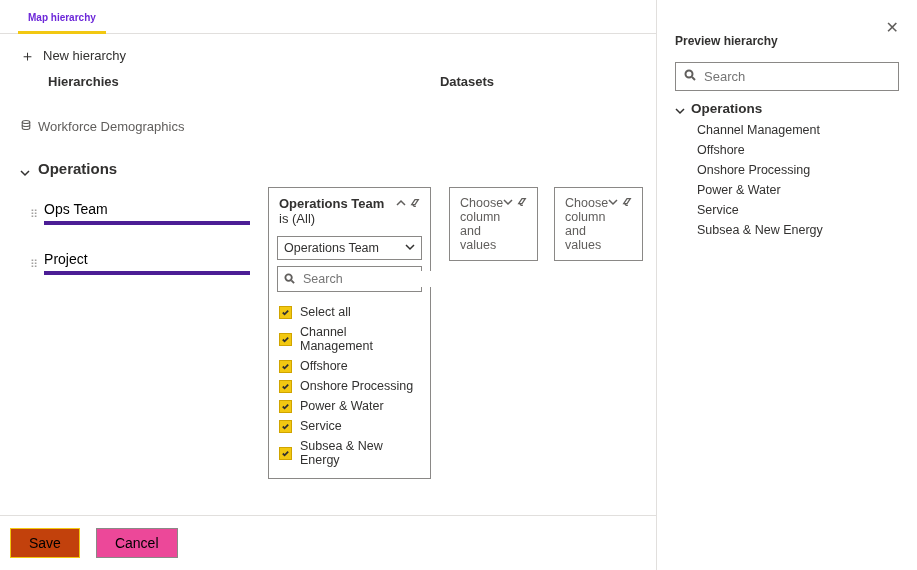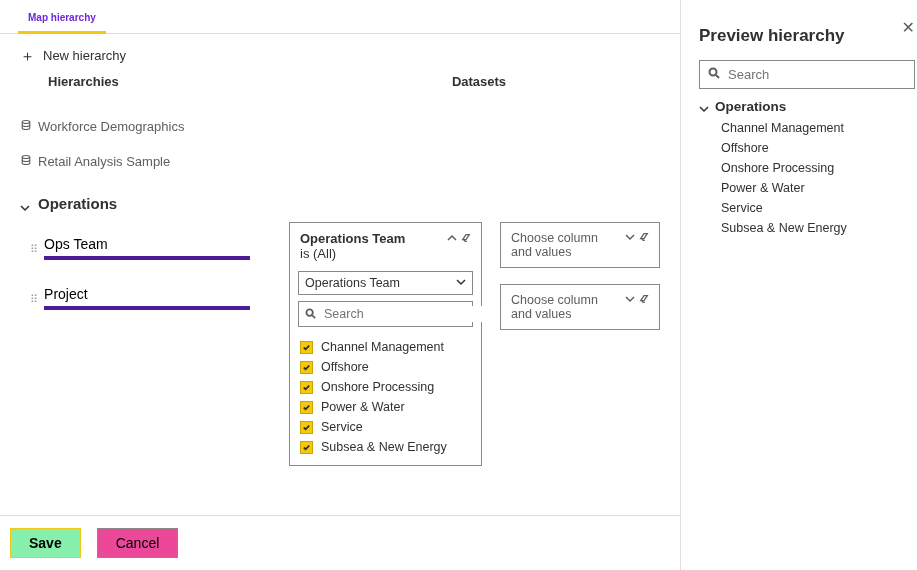--- a/index.html
+++ b/index.html
@@ -29,47 +29,47 @@
   .section-head { display: flex; align-items: center; gap: 8px; padding: 18px 20px 10px 20px; font-weight: 600; font-size: 15px; }
   .chev { width: 10px; height: 10px; }
   .chev svg { stroke: #323130; stroke-width: 1.5; fill: none; }
 
   .grid { display: flex; padding: 0 20px 0 20px; gap: 18px; align-items: flex-start; }
   .levels { width: 230px; flex-shrink: 0; }
   .level-row { display: flex; align-items: flex-end; gap: 8px; margin: 10px 0 22px 10px; }
   .grip { color: #a19f9d; font-size: 11px; letter-spacing: -2px; cursor: grab; padding-bottom:4px;}
   .level-input { flex: 1; border: none; border-bottom: 4px solid #4c1d95; font-size: 14px; padding: 4px 0; background: transparent; outline:none;}
 
-  .cards-col { width: 160px; display:flex; flex-direction:column; gap:16px; }
+  .cards-col { width: 160px; display:flex; flex-direction:row; gap:16px; }
   .card { border: 1px solid #8a8886; padding: 8px 10px; position: relative; font-size: 12.5px; color: #605e5c; }
   .card .card-top { display:flex; justify-content:space-between; align-items:flex-start;}
   .card .card-icons { display:flex; gap:4px; align-items:center; color:#605e5c;}
   .card .card-icons svg { width:10px; height:10px; stroke:#605e5c; fill:none; stroke-width:1.5;}
   .eraser svg { width:11px; height:11px; }
 
-  .dropdown-card { border:1px solid #8a8886; width:193px; position:relative;margin-left:21px;}
+  .dropdown-card { border:1px solid #8a8886; width:163px; position:relative;}
   .dd-head { padding:8px 10px; display:flex; justify-content:space-between; align-items:flex-start;}
   .dd-head strong { font-weight:600; color:#323130;}
   .dd-head .card-icons { display:flex; gap:4px; align-items:center;}
   .dd-head .card-icons svg { width:10px; height:10px; stroke:#605e5c; fill:none; stroke-width:1.5;}
   .dd-select { margin:2px 8px 6px 8px; border:1px solid #8a8886; padding:4px 6px; display:flex; justify-content:space-between; align-items:center; font-size:12.5px;}
   .dd-select svg { width:10px; height:10px; stroke:#323130; fill:none; stroke-width:1.5;}
   .dd-search { margin:0 8px 6px 8px; border:1px solid #8a8886; padding:4px 6px; display:flex; align-items:center; gap:6px;}
   .dd-search input { border:none; outline:none; font-size:12.5px; flex:1; color:#605e5c;}
   .dd-search svg { width:11px; height:11px; stroke:#605e5c; fill:none; stroke-width:2;}
   .dd-list { padding: 4px 8px 8px 8px; max-height:180px;}
   .dd-item { display:flex; align-items:center; gap:8px; padding:3px 2px; font-size:12.5px;}
   .cb { width:13px; height:13px; background:#f2c811; border:1px solid #d0a400; display:inline-flex; align-items:center; justify-content:center; flex-shrink:0;}
   .cb svg { width:9px; height:9px; stroke:#323130; stroke-width:2; fill:none;}
 
   .footer { position:absolute; bottom:0; left:0; right:0; border-top:1px solid #e1dfdd; padding:12px 10px; display:flex; gap:16px; background:#fff;}
   .btn { padding:6px 18px; font-size:14px; border:1px solid #8a8886; background:#ec4899; cursor:pointer;}
-  .btn.primary { background:#86efac; border-color:#f2c811; font-weight:700;}
-
-  .right h2 { margin:8px 0 14px 0; font-size:17px; font-weight:600;}
+  .btn.primary { background:#c2410c; border-color:#f2c811; font-weight:400;}
+
+  .right h2 { margin:16px 0 14px 0; font-size:12px; font-weight:600;}
   .close-x { position:absolute; top:18px; right:18px; cursor:pointer; font-size:16px; color:#605e5c;}
   .search-box { border:1px solid #8a8886; padding:5px 8px; display:flex; align-items:center; gap:6px; margin-bottom:10px;}
   .search-box input { border:none; outline:none; font-size:13px; flex:1; color:#605e5c;}
   .search-box svg { width:12px; height:12px; stroke:#605e5c; fill:none; stroke-width:2;}
   .tree-root { display:flex; align-items:center; gap:6px; font-weight:600; font-size:13.5px; margin-bottom:4px;}
   .tree-children { margin-left:22px;}
   .tree-item { padding:3px 0; font-size:12.5px; color:#323130;}
 </style>
 </head>
 <body>
@@ -98,30 +98,20 @@
       <div class="dataset">
         <span class="ds-icon">
           <svg viewBox="0 0 16 16">
               <ellipse cx="8" cy="4" rx="5" ry="2"></ellipse>
               <path d="M3 4v8c0 1.1 2.2 2 5 2s5-.9 5-2V4"></path>
               <path d="M3 8c0 1.1 2.2 2 5 2s5-.9 5-2"></path>
             </svg>
         </span>
         <span>Workforce Demographics</span>
       </div>
-      <div class="dataset">
-        <span class="ds-icon">
-          <svg viewBox="0 0 16 16">
-              <ellipse cx="8" cy="4" rx="5" ry="2"></ellipse>
-              <path d="M3 4v8c0 1.1 2.2 2 5 2s5-.9 5-2V4"></path>
-              <path d="M3 8c0 1.1 2.2 2 5 2s5-.9 5-2"></path>
-            </svg>
-        </span>
-        <span>Retail Analysis Sample</span>
-      </div>
     </div>
 
     <div class="section-head">
       <span class="chev">
         <svg viewBox="0 0 10 10">
             <polyline points="1,3 5,7 9,3"></polyline>
           </svg>
       </span>
       <span>Operations</span>
     </div>
@@ -161,20 +151,28 @@
                 </svg></span>
           </div>
           <div class="dd-search">
             <span><svg viewBox="0 0 12 12">
                   <circle cx="5" cy="5" r="3.5"></circle>
                   <line x1="8" y1="8" x2="11" y2="11"></line>
                 </svg></span>
             <input placeholder="Search" style="">
           </div>
           <div class="dd-list">
+            <div class="dd-item">
+                <span class="cb">
+                  <svg viewBox="0 0 10 10">
+                    <polyline points="2,5 4,7 8,3"></polyline>
+                  </svg>
+                </span>
+                <span>Select all</span>
+              </div>
             <div class="dd-item">
                 <span class="cb">
                   <svg viewBox="0 0 10 10">
                     <polyline points="2,5 4,7 8,3"></polyline>
                   </svg>
                 </span>
                 <span>Channel Management</span>
               </div>
             <div class="dd-item">
                 <span class="cb">

